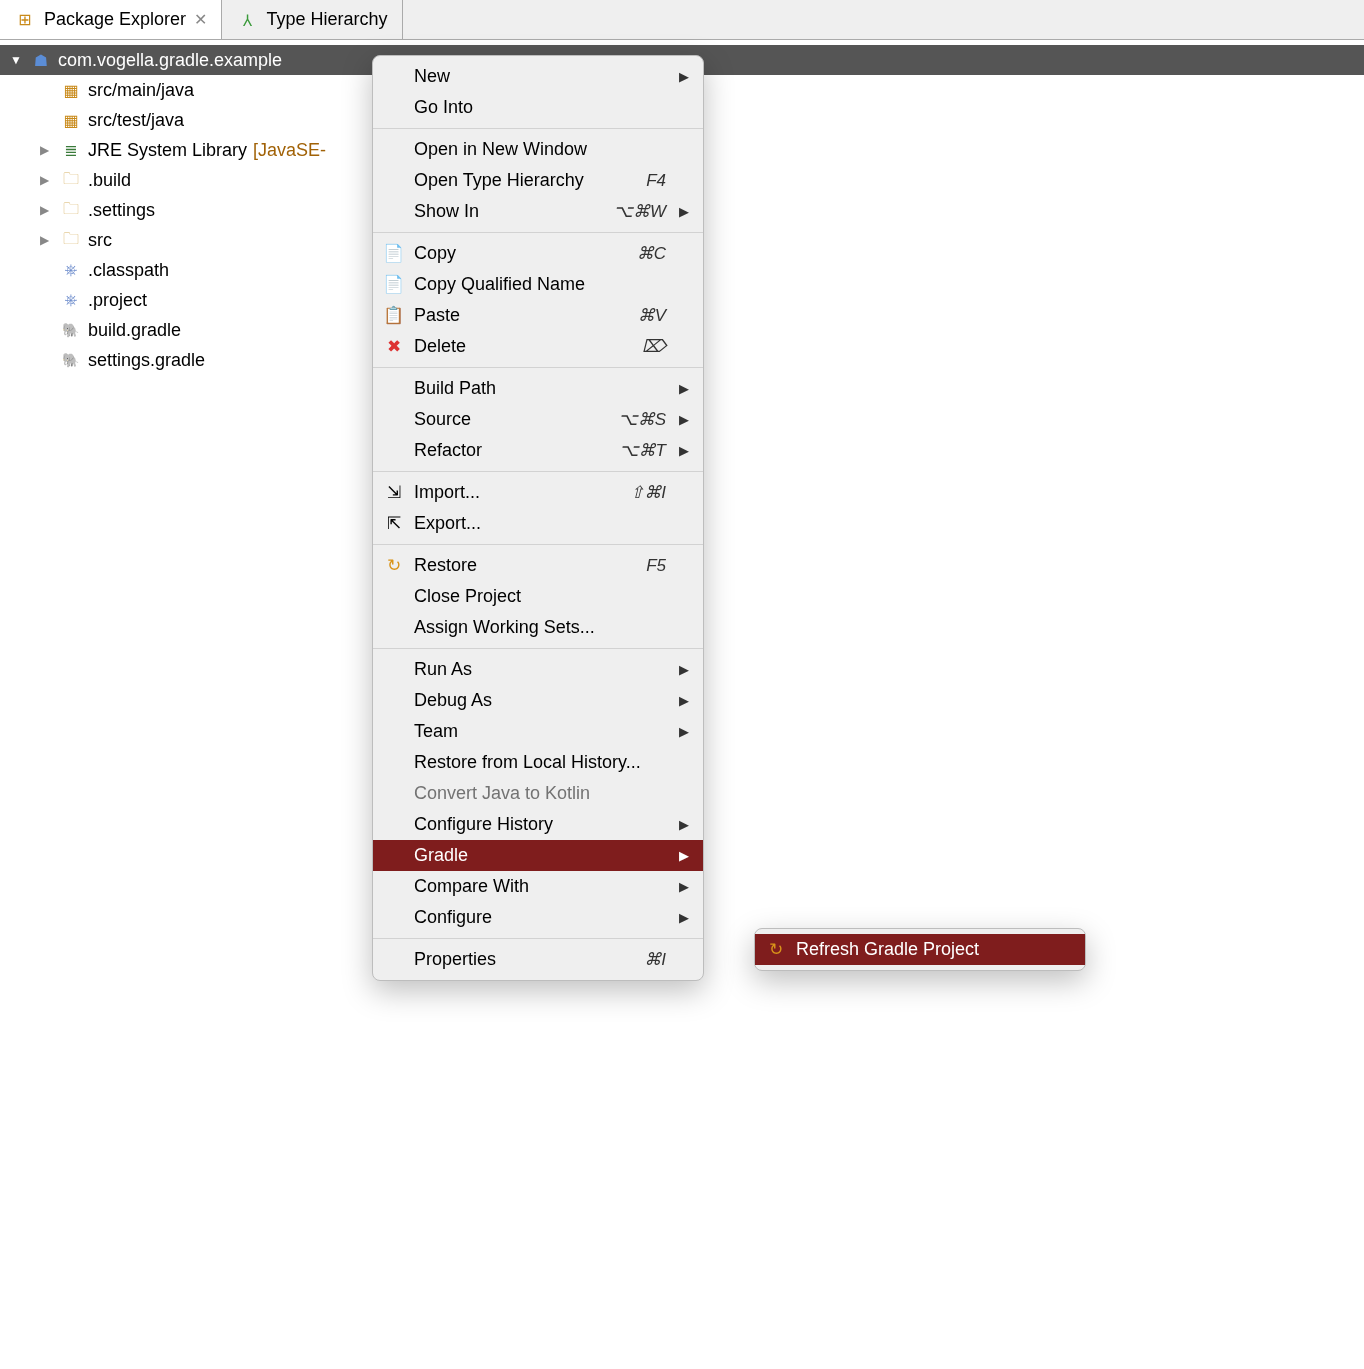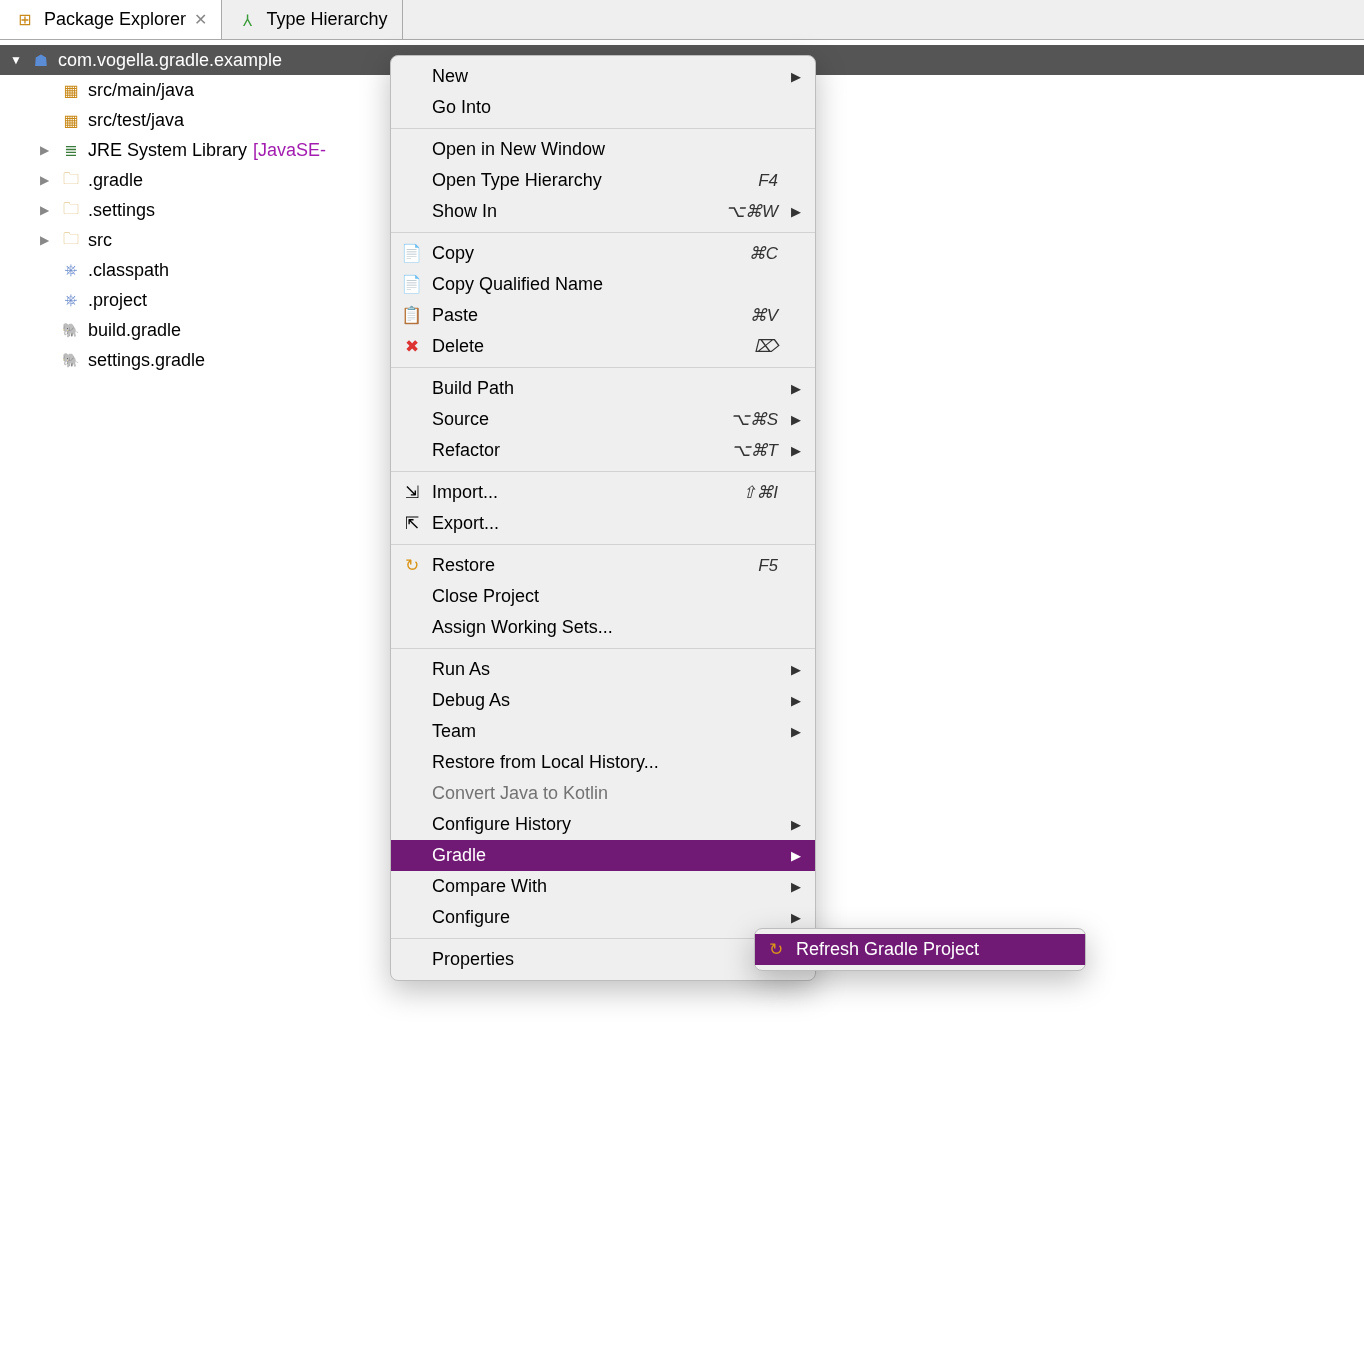--- a/index.html
+++ b/index.html
@@ -47,35 +47,35 @@
   color: #fff;
 }
 .arrow {
   width: 14px;
   display: inline-block;
   color: #888;
   font-size: 12px;
 }
 .tree-row.selected .arrow { color: #fff; }
 .indent1 { padding-left: 40px; }
-.jre-suffix { color: #a21caf; }
+.jre-suffix { color: #a16207; }
 .icon { width: 22px; height: 22px; display: inline-flex; align-items: center; justify-content: center; font-size: 16px; }
 .icon-pkg { color: #c98a1a; }
 .icon-folder { color: #d7b56a; }
 .icon-file { color: #6a8acb; }
 .icon-gradle { color: #1a4d2e; font-size: 14px; }
 .icon-lib { color: #3a7a3a; }
 .icon-proj { color: #5b8dd6; }
 .icon-hier { color: #3a9a3a; }
 
 .context-menu {
   position: absolute;
-  left: 390px;
+  left: 372px;
   top: 55px;
-  width: 426px;
+  width: 332px;
   background: #efefef;
   border: 1px solid #bdbdbd;
   border-radius: 8px;
   box-shadow: 0 10px 30px rgba(0,0,0,0.25);
   padding: 5px 0;
 }
 .submenu {
   position: absolute;
   left: 754px;
   top: 928px;
@@ -92,21 +92,21 @@
   height: 31px;
   padding: 0 14px 0 10px;
   gap: 9px;
 }
 .menu-item .mi-icon { width: 22px; text-align: center; font-size: 17px; }
 .menu-item .mi-label { flex: 1; }
 .menu-item .mi-short { color: #333; font-size: 17px; font-style: italic; }
 .menu-item .mi-arrow { width: 14px; text-align: right; color: #333; font-size: 13px; }
 .menu-item.disabled { color: #737373; }
 .menu-item.highlight {
-  background: #701a75;
+  background: #7f1d1d;
   color: #fff;
 }
 .menu-item.highlight .mi-arrow, .menu-item.highlight .mi-short { color: #fff; }
 .menu-sep { height: 1px; background: #d2d2d2; margin: 5px 0; }
 </style>
 </head>
 <body>
 
 <div class="tabs">
   <div class="tab active">
@@ -139,21 +139,21 @@
       </div>
       <div class="tree-row indent1">
         <span class="arrow">▶</span>
         <span class="icon icon-lib">≣</span>
         <span>JRE System Library</span>
         <span class="jre-suffix"> [JavaSE-</span>
       </div>
       <div class="tree-row indent1">
         <span class="arrow">▶</span>
         <span class="icon icon-folder">🗀</span>
-        <span>.gradle</span>
+        <span>.build</span>
       </div>
       <div class="tree-row indent1">
         <span class="arrow">▶</span>
         <span class="icon icon-folder">🗀</span>
         <span>.settings</span>
       </div>
       <div class="tree-row indent1">
         <span class="arrow">▶</span>
         <span class="icon icon-folder">🗀</span>
         <span>src</span>

